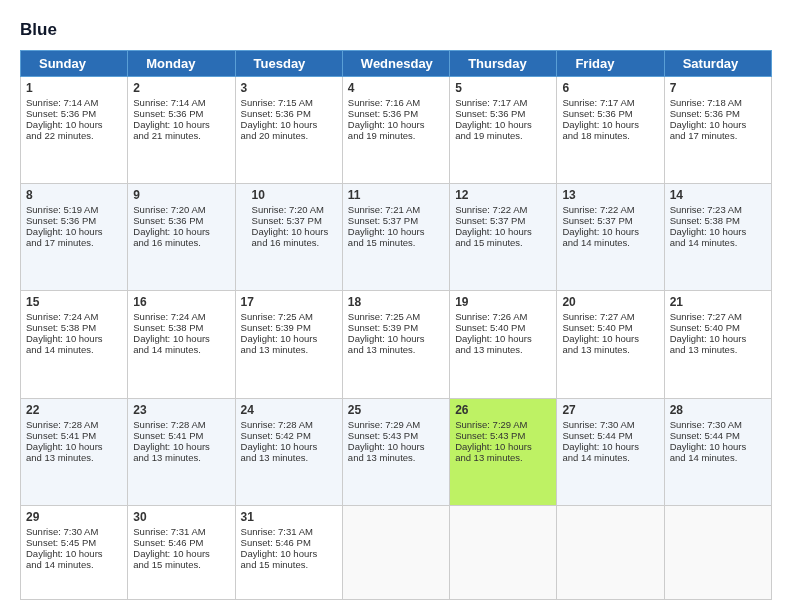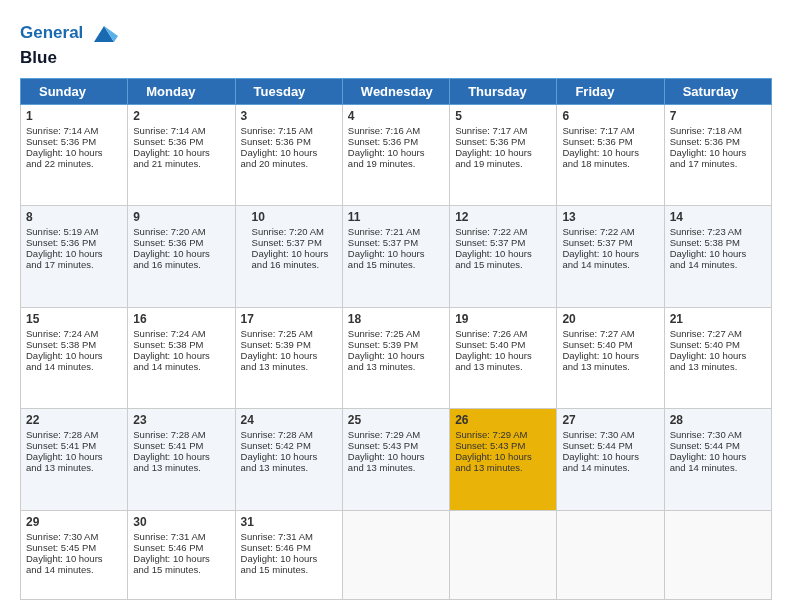--- a/index.html
+++ b/index.html
@@ -90,27 +90,20 @@
       height: 70px;
     }
   </style>
 </head>
 <body>
 
 <div class="page">
   <div class="header">
     <div class="logo">
       <div>
-        <div style="font-size:17px;font-weight:bold;color:#333;line-height:1.15;">
-          <span style="color:#1a6ab1;">General</span>
-          <svg class="logo-icon" viewBox="0 0 28 28" style="display:inline-block;vertical-align:middle;margin-left:2px;">
-            <polygon points="4,22 14,6 24,22" fill="#1a6ab1"></polygon>
-            <polygon points="14,6 24,22 28,16" fill="#5ab0e8"></polygon>
-          </svg>
-        </div>
         <div style="font-size:17px;font-weight:bold;color:#0f172a;line-height:1.15;">Blue</div>
       </div>
     </div>
     <div class="title-area">
       <div class="month-title"></div>
       <div class="location"></div>
     </div>
   </div>
 
   <table class="calendar">
@@ -301,21 +294,21 @@
             <div>Daylight: 10 hours</div>
             <div>and 13 minutes.</div>
           </td>
           <td style="background: rgb(242, 246, 251);">
             <span class="day-num">25</span>
             <div>Sunrise: 7:29 AM</div>
             <div>Sunset: 5:43 PM</div>
             <div>Daylight: 10 hours</div>
             <div>and 13 minutes.</div>
           </td>
-          <td style="background: #eab308;">
+          <td style="background: #bef264;">
             <span class="day-num">26</span>
             <div>Sunrise: 7:29 AM</div>
             <div>Sunset: 5:43 PM</div>
             <div>Daylight: 10 hours</div>
             <div>and 13 minutes.</div>
           </td>
           <td style="background: rgb(242, 246, 251);">
             <span class="day-num">27</span>
             <div>Sunrise: 7:30 AM</div>
             <div>Sunset: 5:44 PM</div>

